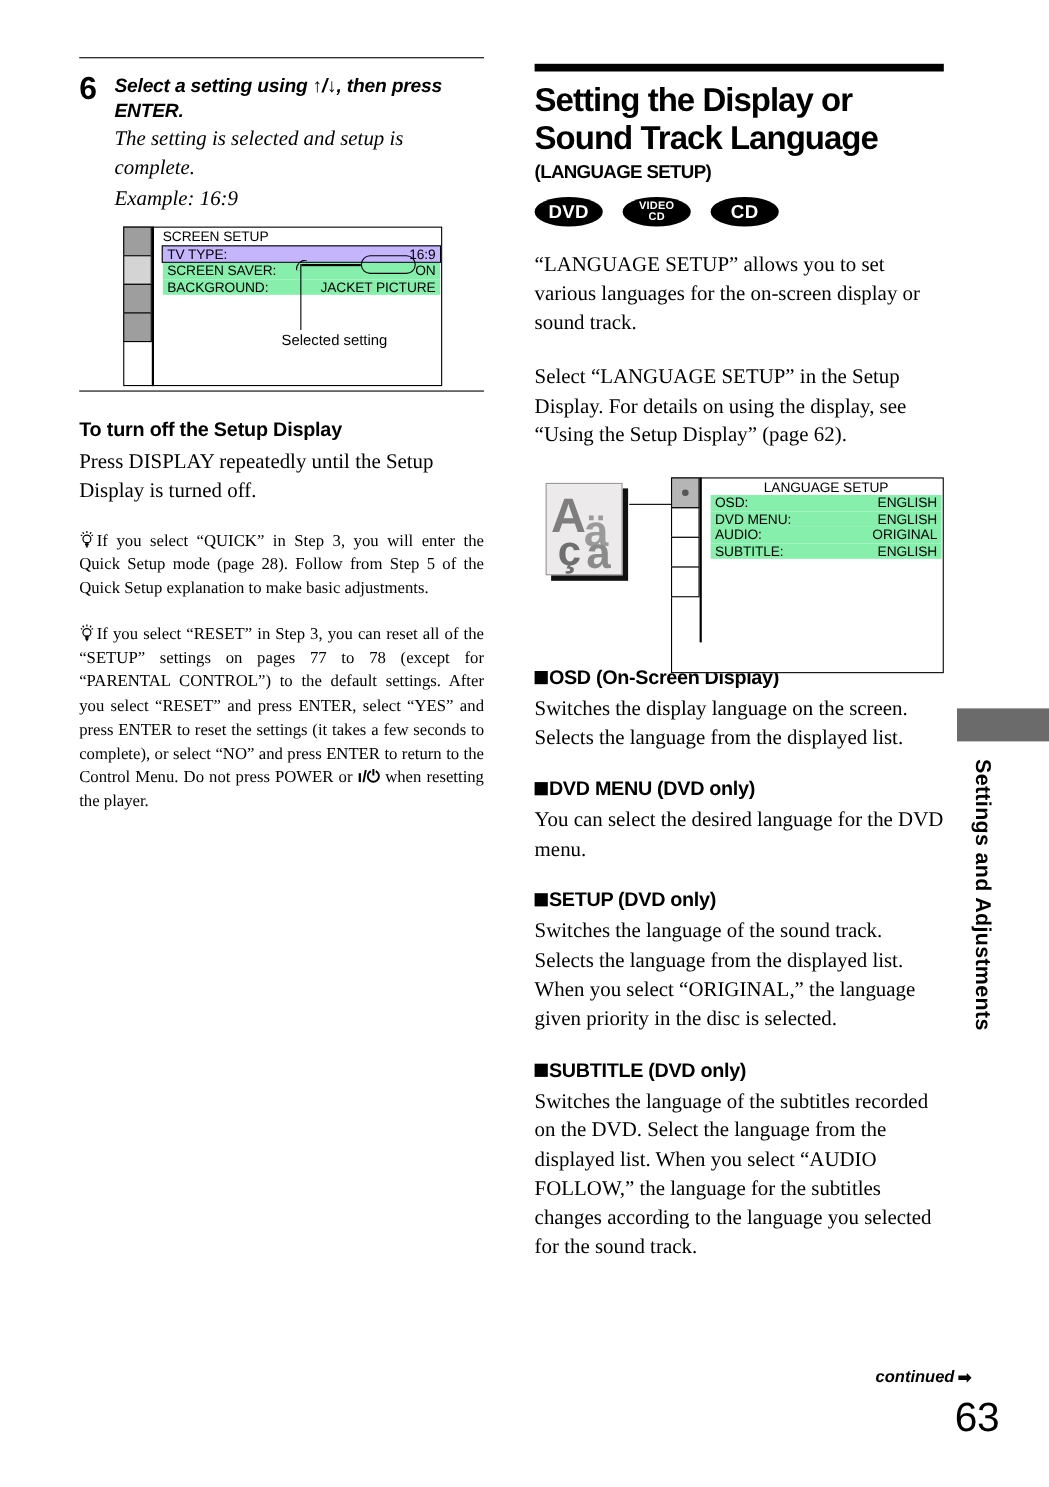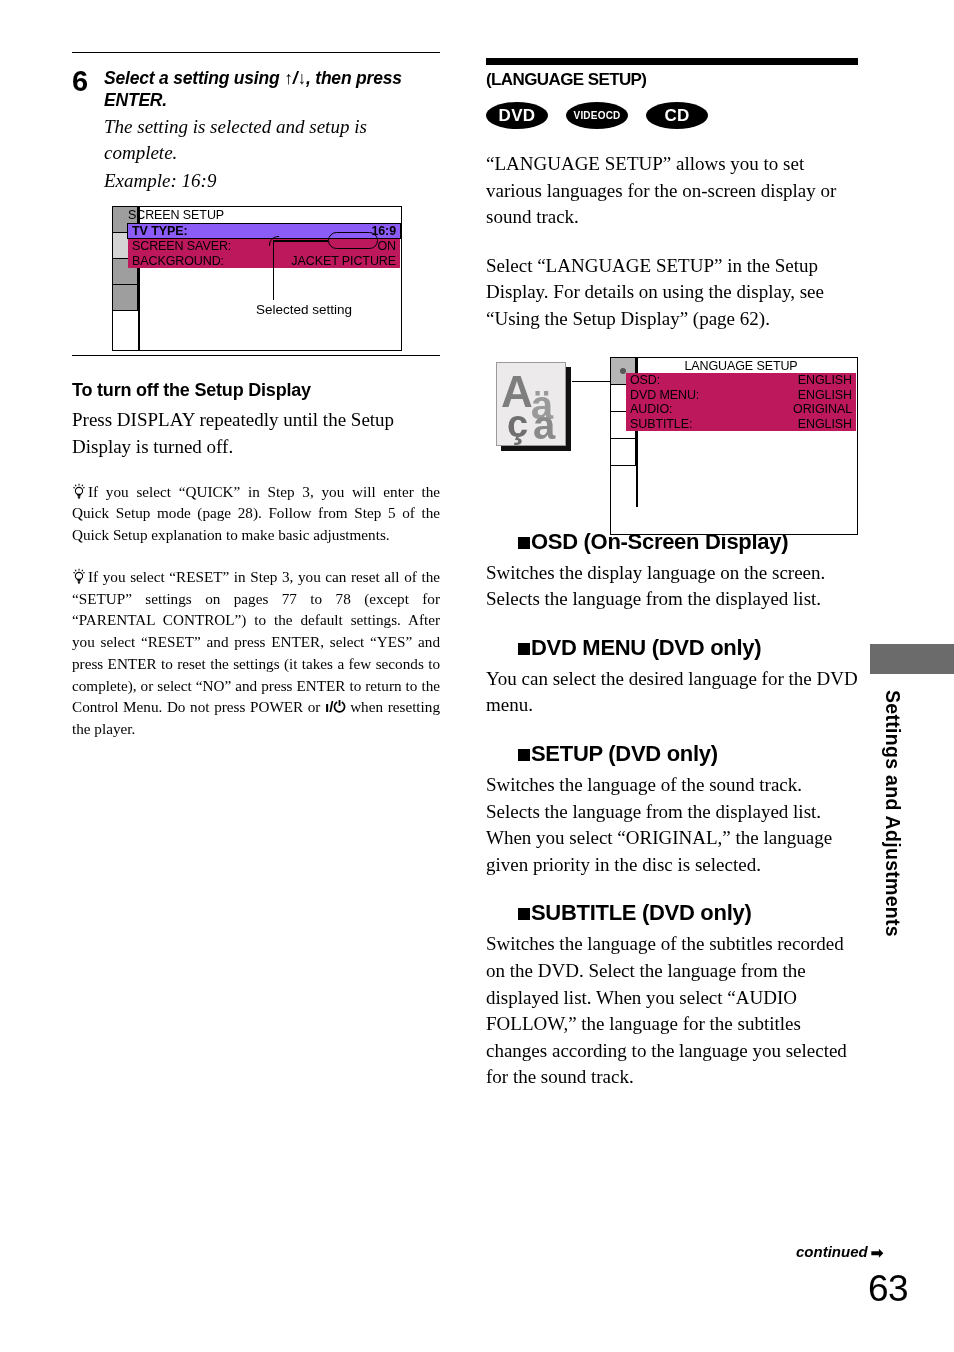--- a/index.html
+++ b/index.html
@@ -71,34 +71,34 @@
   .osd1 .cell-a { height: 27px; background: #9e9e9e; }
   .osd1 .cell-b { height: 27px; background: #d4d4d4; }
   .osd1 .cell-c { height: 27px; background: #9e9e9e; }
   .osd1 .cell-d { height: 27px; background: #9e9e9e; }
 
   .osd-divider {
     position: absolute; left: 26px; top: 0; width: 1.5px; height: 145px; background: #000;
   }
 
   .osd-content {
-    position: absolute; left: 12px; top: 2px; right: 2px;
+    position: absolute; left: 32px; top: 2px; right: 2px;
     font-family: "Liberation Sans", sans-serif;
     font-size: 12.5px;
     line-height: 14.5px;
     letter-spacing: -0.1px;
   }
   .osd-title { padding-left: 4px; }
   .osd-rows { margin-left: 4px; }
   .osd-row {
     display: flex; justify-content: space-between;
-    background: #be185d;
+    background: #86efac;
     padding: 0 4px 0 4px;
   }
-  .osd-row.sel { background: #8b5cf6; border: 1px solid #000; margin-left: -1px; margin-right: -1px; padding: 0 4px; font-weight: bold; }
+  .osd-row.sel { background: #c4b5fd; border: 1px solid #000; margin-left: -1px; margin-right: -1px; padding: 0 4px; }
 
   .callout-circle {
     position: absolute;
     left: 216px; top: 26px;
     width: 50px; height: 17px;
     border: 1.4px solid #000;
     border-radius: 10px;
   }
   .callout-leader {
     position: absolute;
@@ -183,21 +183,21 @@
   .badges { margin-top: 12px; display: flex; align-items: center; gap: 18px; }
   .badge {
     display: inline-flex; align-items: center; justify-content: center;
     background: #000; color: #fff;
     border-radius: 50%;
     font-family: "Liberation Sans", sans-serif;
     font-weight: bold;
     text-align: center;
   }
   .badge.b-dvd { width: 62px; height: 27px; font-size: 17px; letter-spacing: 0.3px; }
-  .badge.b-vcd { width: 62px; height: 27px; font-size: 10px; line-height: 10px; flex-direction: row; letter-spacing: 0.2px; }
+  .badge.b-vcd { width: 62px; height: 27px; font-size: 10px; line-height: 10px; flex-direction: column; letter-spacing: 0.2px; }
   .badge.b-cd  { width: 62px; height: 27px; font-size: 17px; letter-spacing: 0.3px; }
 
   .r-para {
     font-family: "Liberation Serif", serif;
     font-size: 19px;
     line-height: 1.4;
     margin-top: 22px;
   }
 
   
@@ -224,24 +224,23 @@
     position: absolute; left: 50%; top: 50%;
     transform: translate(-50%,-50%);
     width: 6px; height: 6px; border-radius: 50%; background: #555;
   }
   .osd2 .osd-divider { height: 150px; }
 
   
   .sec-head {
     font-family: "Liberation Sans", sans-serif;
     font-weight: bold;
-    font-size: 22px;
+    font-size: 18px;
     margin-top: 22px;
     letter-spacing: -0.3px;
-    margin-left: 32px;
   }
   .sq {
     display: inline-block;
     width: 12px; height: 12px;
     background: #000;
     margin-right: 1px;
     vertical-align: 0px;
   }
   .sec-body {
     font-family: "Liberation Serif", serif;
@@ -382,20 +381,21 @@
         </svg>
       </span><span>If you select “RESET” in Step 3, you can reset all of the “SETUP” settings on pages 77 to 78 (except for “PARENTAL CONTROL”) to the default settings. After you select “RESET” and press ENTER, select “YES” and press ENTER to reset the settings (it takes a few seconds to complete), or select “NO” and press ENTER to return to the Control Menu. Do not press POWER or </span><span class="pw-sym">ı/⏻</span><span> when resetting the player.</span>
     </div>
 
   </div>
 
   <div class="col-right">
 
     <div class="rule-thick"></div>
 
+    <div class="chap-title">Setting the Display or Sound Track Language</div>
     <div class="chap-sub">(LANGUAGE SETUP)</div>
 
     <div class="badges">
       <span class="badge b-dvd">DVD</span>
       <span class="badge b-vcd">
         <span>VIDEO</span>
         <span>CD</span>
       </span>
       <span class="badge b-cd">CD</span>
     </div>

